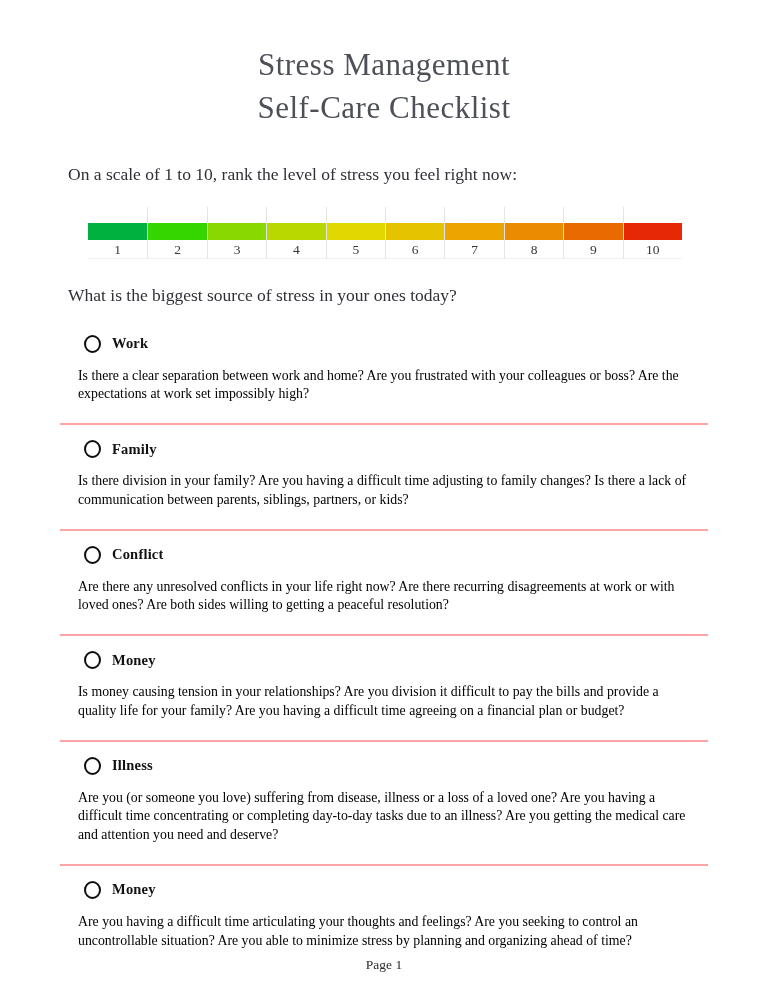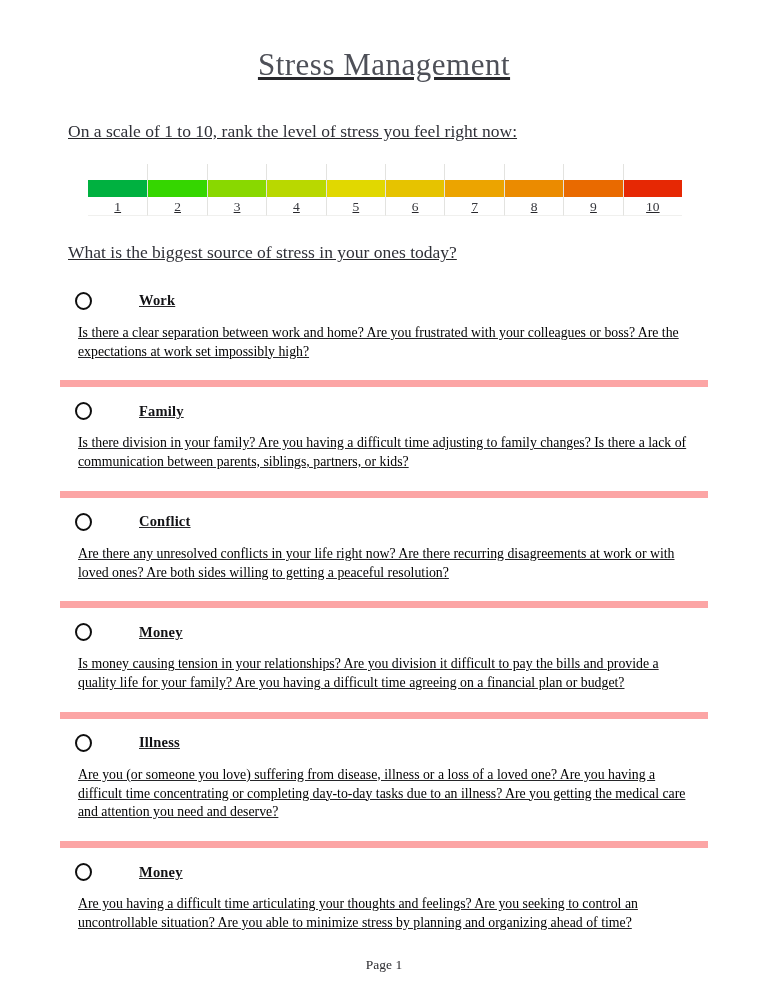--- a/index.html
+++ b/index.html
@@ -3,21 +3,21 @@
 <meta charset="utf-8">
 <style>
   html, body { margin: 0; padding: 0; background: #ffffff; }
   body {
     width: 768px; height: 994px;
     font-family: "Liberation Serif", "DejaVu Serif", serif;
     color: #26262a;
     overflow: hidden;
     position: relative;
   }
-  .page { padding: 40px 60px 0 60px; box-sizing: border-box; width: 768px; height: 994px; position: relative; text-decoration: underline; }
+  .page { padding: 40px 60px 0 60px; box-sizing: border-box; width: 768px; height: 994px; position: relative; }
 
   .title {
     text-align: center;
     font-size: 31px;
     line-height: 1.38;
     color: #4e5058;
     letter-spacing: 0.5px;
     margin: 4px 0 0 0;
     font-weight: 400;
   }
@@ -48,22 +48,22 @@
     font-size: 13.5px;
     color: #35363c;
     padding-top: 2px;
     box-sizing: border-box;
     border-bottom: 1px solid #f0f0ee;
   }
 
   
   .options { margin-top: 14px; width: 648px; }
   .option { padding: 15px 0 19px 0; }
-  .option + .option { border-top: 7px solid #fca5a5; }
-  .option-header { display: flex; align-items: center; margin-left: 15px; gap: 36px; }
+  .option + .option { border-top: 2px solid #fca5a5; }
+  .option-header { display: flex; align-items: center; margin-left: 24px; }
   .radio {
     width: 13px; height: 14px;
     border: 2.6px solid #0e0e0e;
     border-radius: 50%;
     background: #fff;
     flex: 0 0 auto;
   }
   .option-label {
     font-weight: 700;
     font-size: 14.5px;
@@ -88,20 +88,21 @@
     margin-top: 35px;
   }
 </style>
 </head>
 <body>
 
 <div class="page">
 
   <h1 class="title">
     <span>Stress Management</span><br>
+    <span>Self-Care Checklist</span>
   </h1>
 
   <p class="question q1">On a scale of 1 to 10, rank the level of stress you feel right now:</p>
 
   <div class="scale">
     <div class="scale-cell">
       <div class="spacer"></div>
       <div class="swatch" style="background-color: rgb(0, 177, 64);"></div>
       <div class="num">1</div>
     </div>

